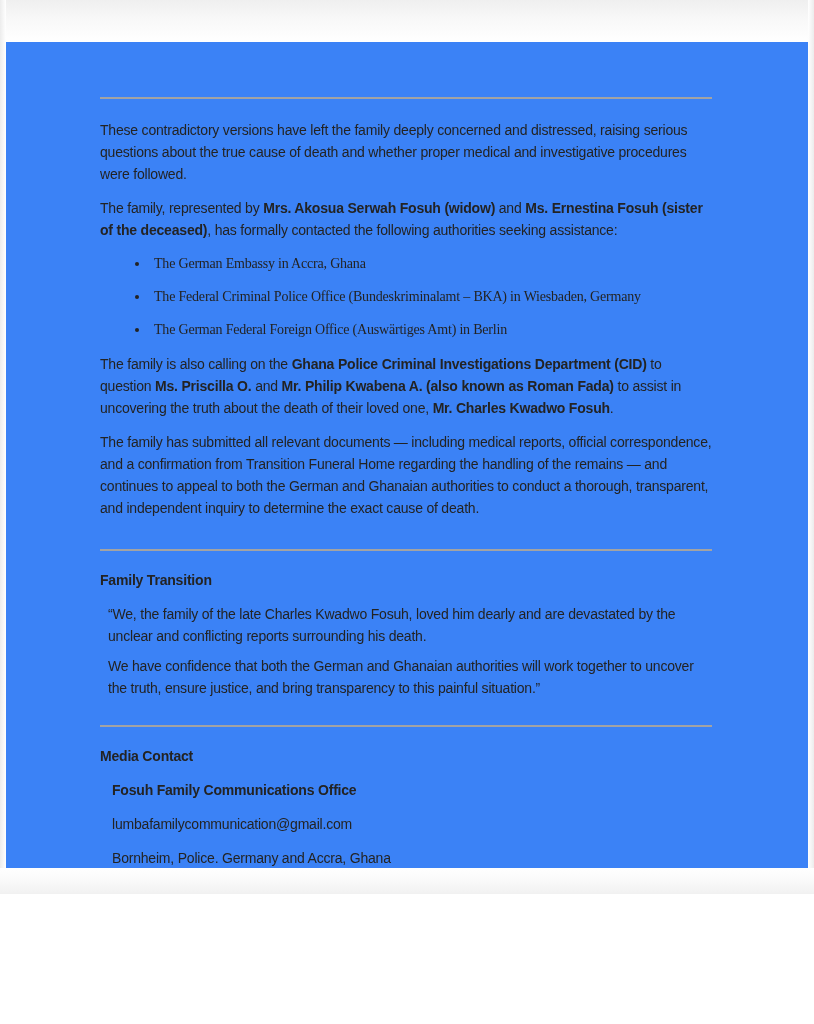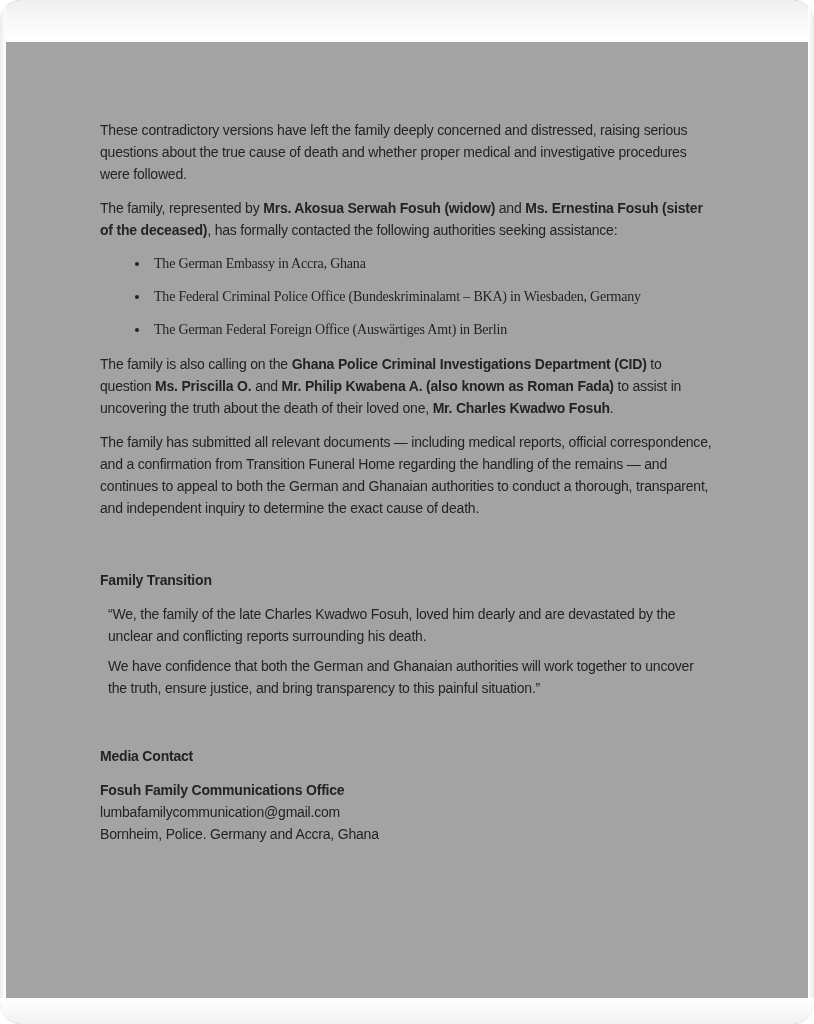--- a/index.html
+++ b/index.html
@@ -3,26 +3,25 @@
 <meta charset="utf-8">
 <style>
   html, body {
     margin: 0;
     padding: 0;
     background: #ffffff;
   }
   .page {
     position: relative;
     width: 814px;
-    height: 1024px;
-    background: #a3a3a3;
+    height: 894px;
+    background: #3b82f6;
     overflow: hidden;
     font-family: "Liberation Sans", "DejaVu Sans", sans-serif;
     color: #232323;
-    border-radius: 21px;
   }
   
   .edge-top {
     position: absolute; top: 0; left: 0; right: 0; height: 42px;
     background: linear-gradient(to bottom, #efefef 0%, #f8f8f8 45%, #ffffff 100%);
     pointer-events: none;
   }
   .edge-bottom {
     position: absolute; bottom: 0; left: 0; right: 0; height: 26px;
     background: linear-gradient(to top, #f1f1f1 0%, #fafafa 55%, #ffffff 100%);
@@ -65,21 +64,21 @@
     margin: 0 0 11px 0;
     padding-left: 4px;
   }
   ul.authorities li:last-child { margin-bottom: 0; }
   .section-heading {
     font-weight: 700;
     margin: 0 0 12px 0;
   }
   .quote-block { margin: 0 0 0 0; }
   .quote-block div { margin: 8px; }
-  .contact-block div { margin: 0; }
+  .contact-block div { margin: 12px; }
 </style>
 </head>
 <body>
 
 <div class="page">
   <div class="edge-top"></div>
   <div class="edge-left"></div>
   <div class="edge-right"></div>
 
   <div class="content">

